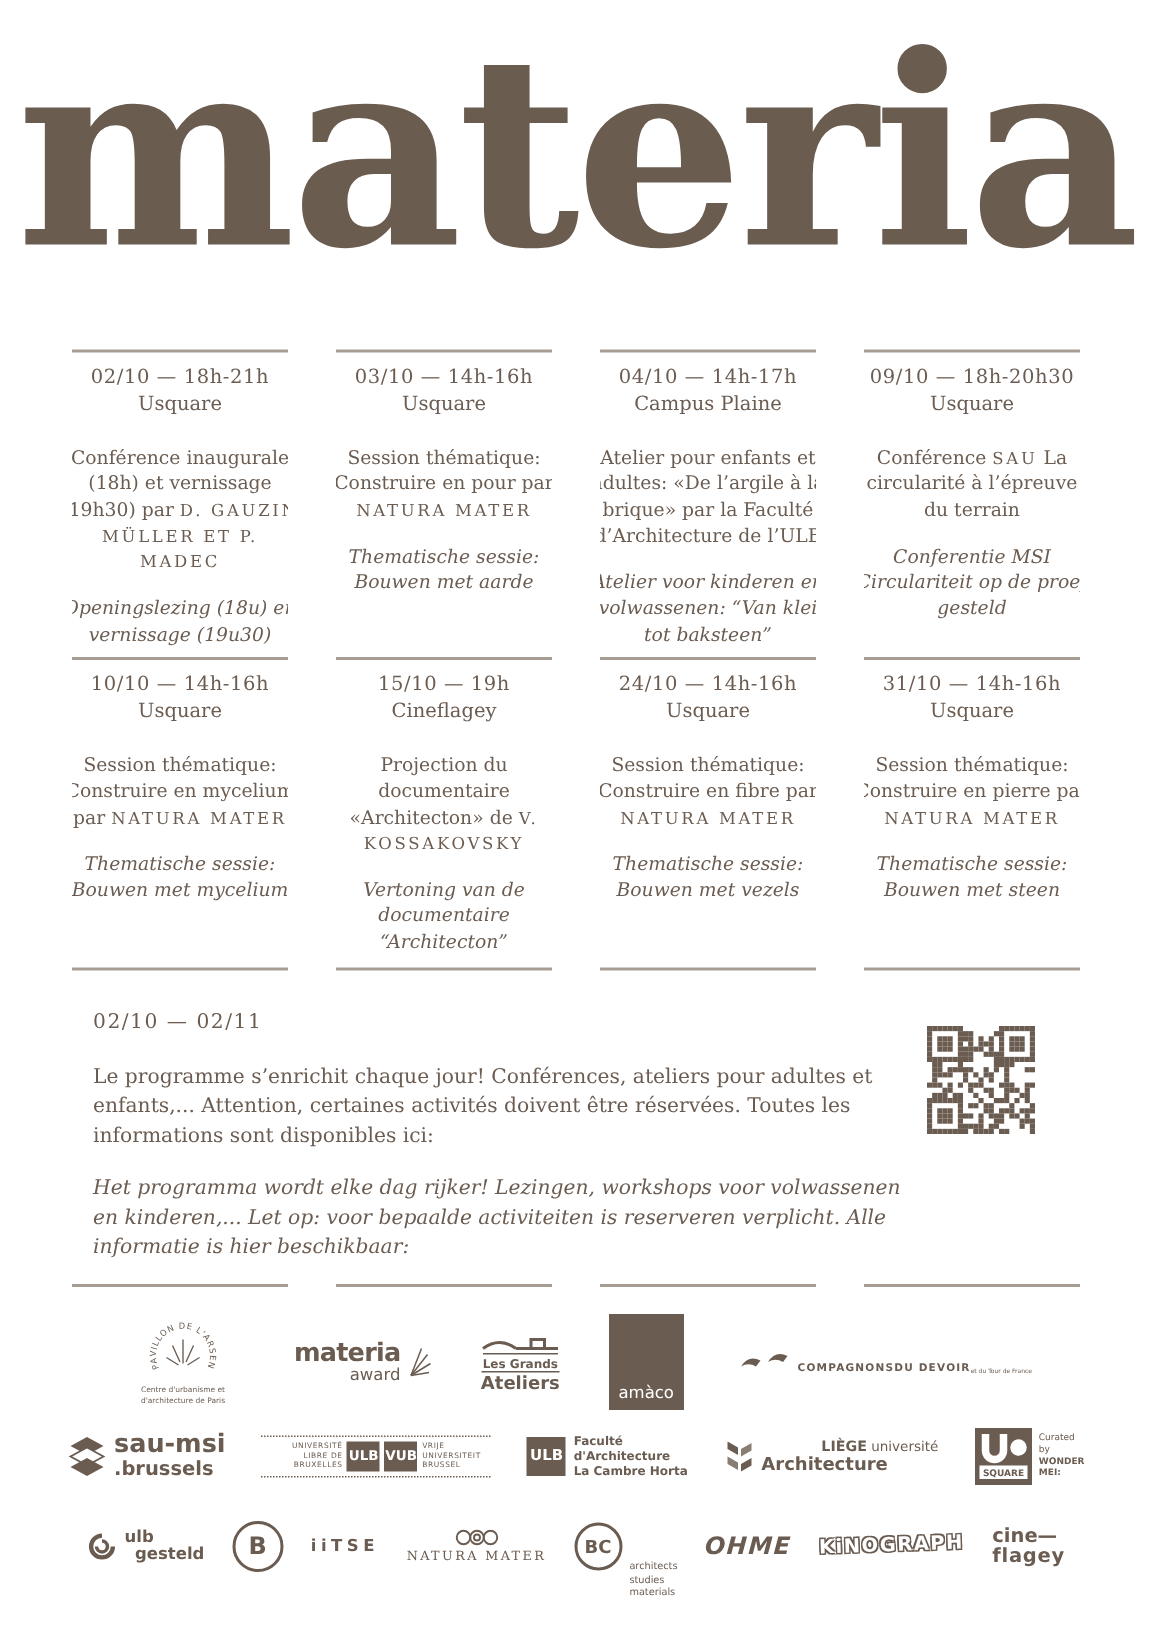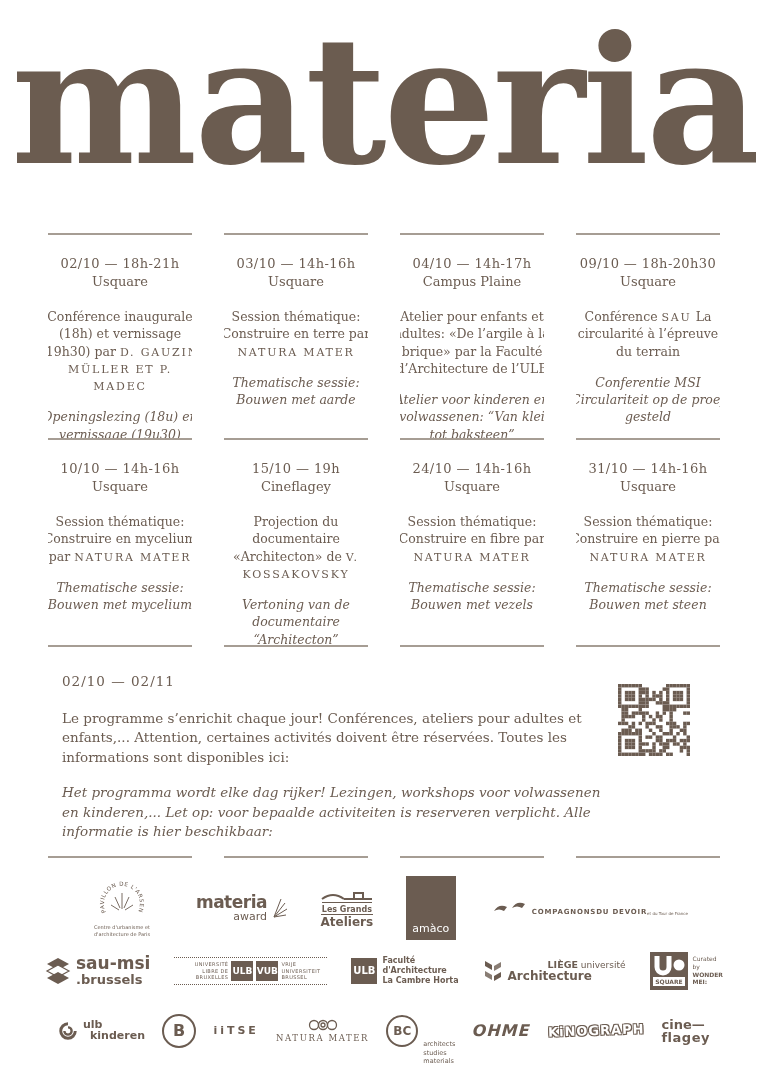--- a/index.html
+++ b/index.html
@@ -16,21 +16,21 @@
   
   .grid {
     margin:43px 48px 0;
     display:grid;
     grid-template-columns:repeat(4,1fr);
     column-gap:32px;
     grid-template-rows:205px 207px 0px;
   }
   .cell {
     border-top:2px solid #a69d94;
-    padding-top:20px; height:100%;
+    padding-top:8px; height:100%;
     text-align:center; font-size:12.5px; line-height:1.35;
     overflow:hidden;
   }
   .cell.divider-only { padding:0; }
   .ev-date { font-size:13px; letter-spacing:.4px; white-space:nowrap; }
   .ev-venue { font-size:13px; }
   .ev-desc { margin:18px -8px 0; line-height:1.38; }
   .ev-desc .caps { font-size:11px; letter-spacing:1.8px; }
   .ev-note { margin:14px -6px 0; font-style:italic; line-height:1.38; }
 
@@ -138,21 +138,21 @@
 
   <div class="cell">
     <div class="ev-date">02/10 — 18h-21h</div>
     <div class="ev-venue">Usquare</div>
     <div class="ev-desc"><span>Conférence inaugurale (18h) et vernissage (19h30) par </span><span class="caps">D. GAUZIN MÜLLER ET P. MADEC</span></div>
     <div class="ev-note">Openingslezing (18u) en vernissage (19u30)</div>
   </div>
   <div class="cell">
     <div class="ev-date">03/10 — 14h-16h</div>
     <div class="ev-venue">Usquare</div>
-    <div class="ev-desc"><span>Session thématique: Construire en terre par </span><span class="caps">NATURA MATER</span></div>
+    <div class="ev-desc"><span>Session thématique: Construire en pour par </span><span class="caps">NATURA MATER</span></div>
     <div class="ev-note">Thematische sessie: Bouwen met aarde</div>
   </div>
   <div class="cell">
     <div class="ev-date">04/10 — 14h-17h</div>
     <div class="ev-venue">Campus Plaine</div>
     <div class="ev-desc"><span>Atelier pour enfants et adultes: «De l’argile à la brique» par la Faculté d’Architecture de l’ULB</span></div>
     <div class="ev-note">Atelier voor kinderen en volwassenen: “Van klei tot baksteen”</div>
   </div>
   <div class="cell">
     <div class="ev-date">09/10 — 18h-20h30</div>
@@ -576,21 +576,21 @@
 <div class="logos logos-r3">
   <div class="logo">
     <svg width="20" height="20" viewBox="0 0 22 22">
       <g fill="none" stroke="#6b5c51">
           <path d="M11 3 a8 8 0 1 0 8 8" stroke-width="3.2"></path>
           <path d="M11 7 a4 4 0 1 1 -4 4" stroke-width="2.6"></path>
         </g>
     </svg>
     <div class="ulbc-t">
       <div>ulb</div>
-      <div>kinderen</div>
+      <div>gesteld</div>
     </div>
   </div>
 
   <div class="ebcircle">
     <span>B</span>
   </div>
 
   <div class="iitse">iiTSE</div>
 
   <div class="logo nat">

